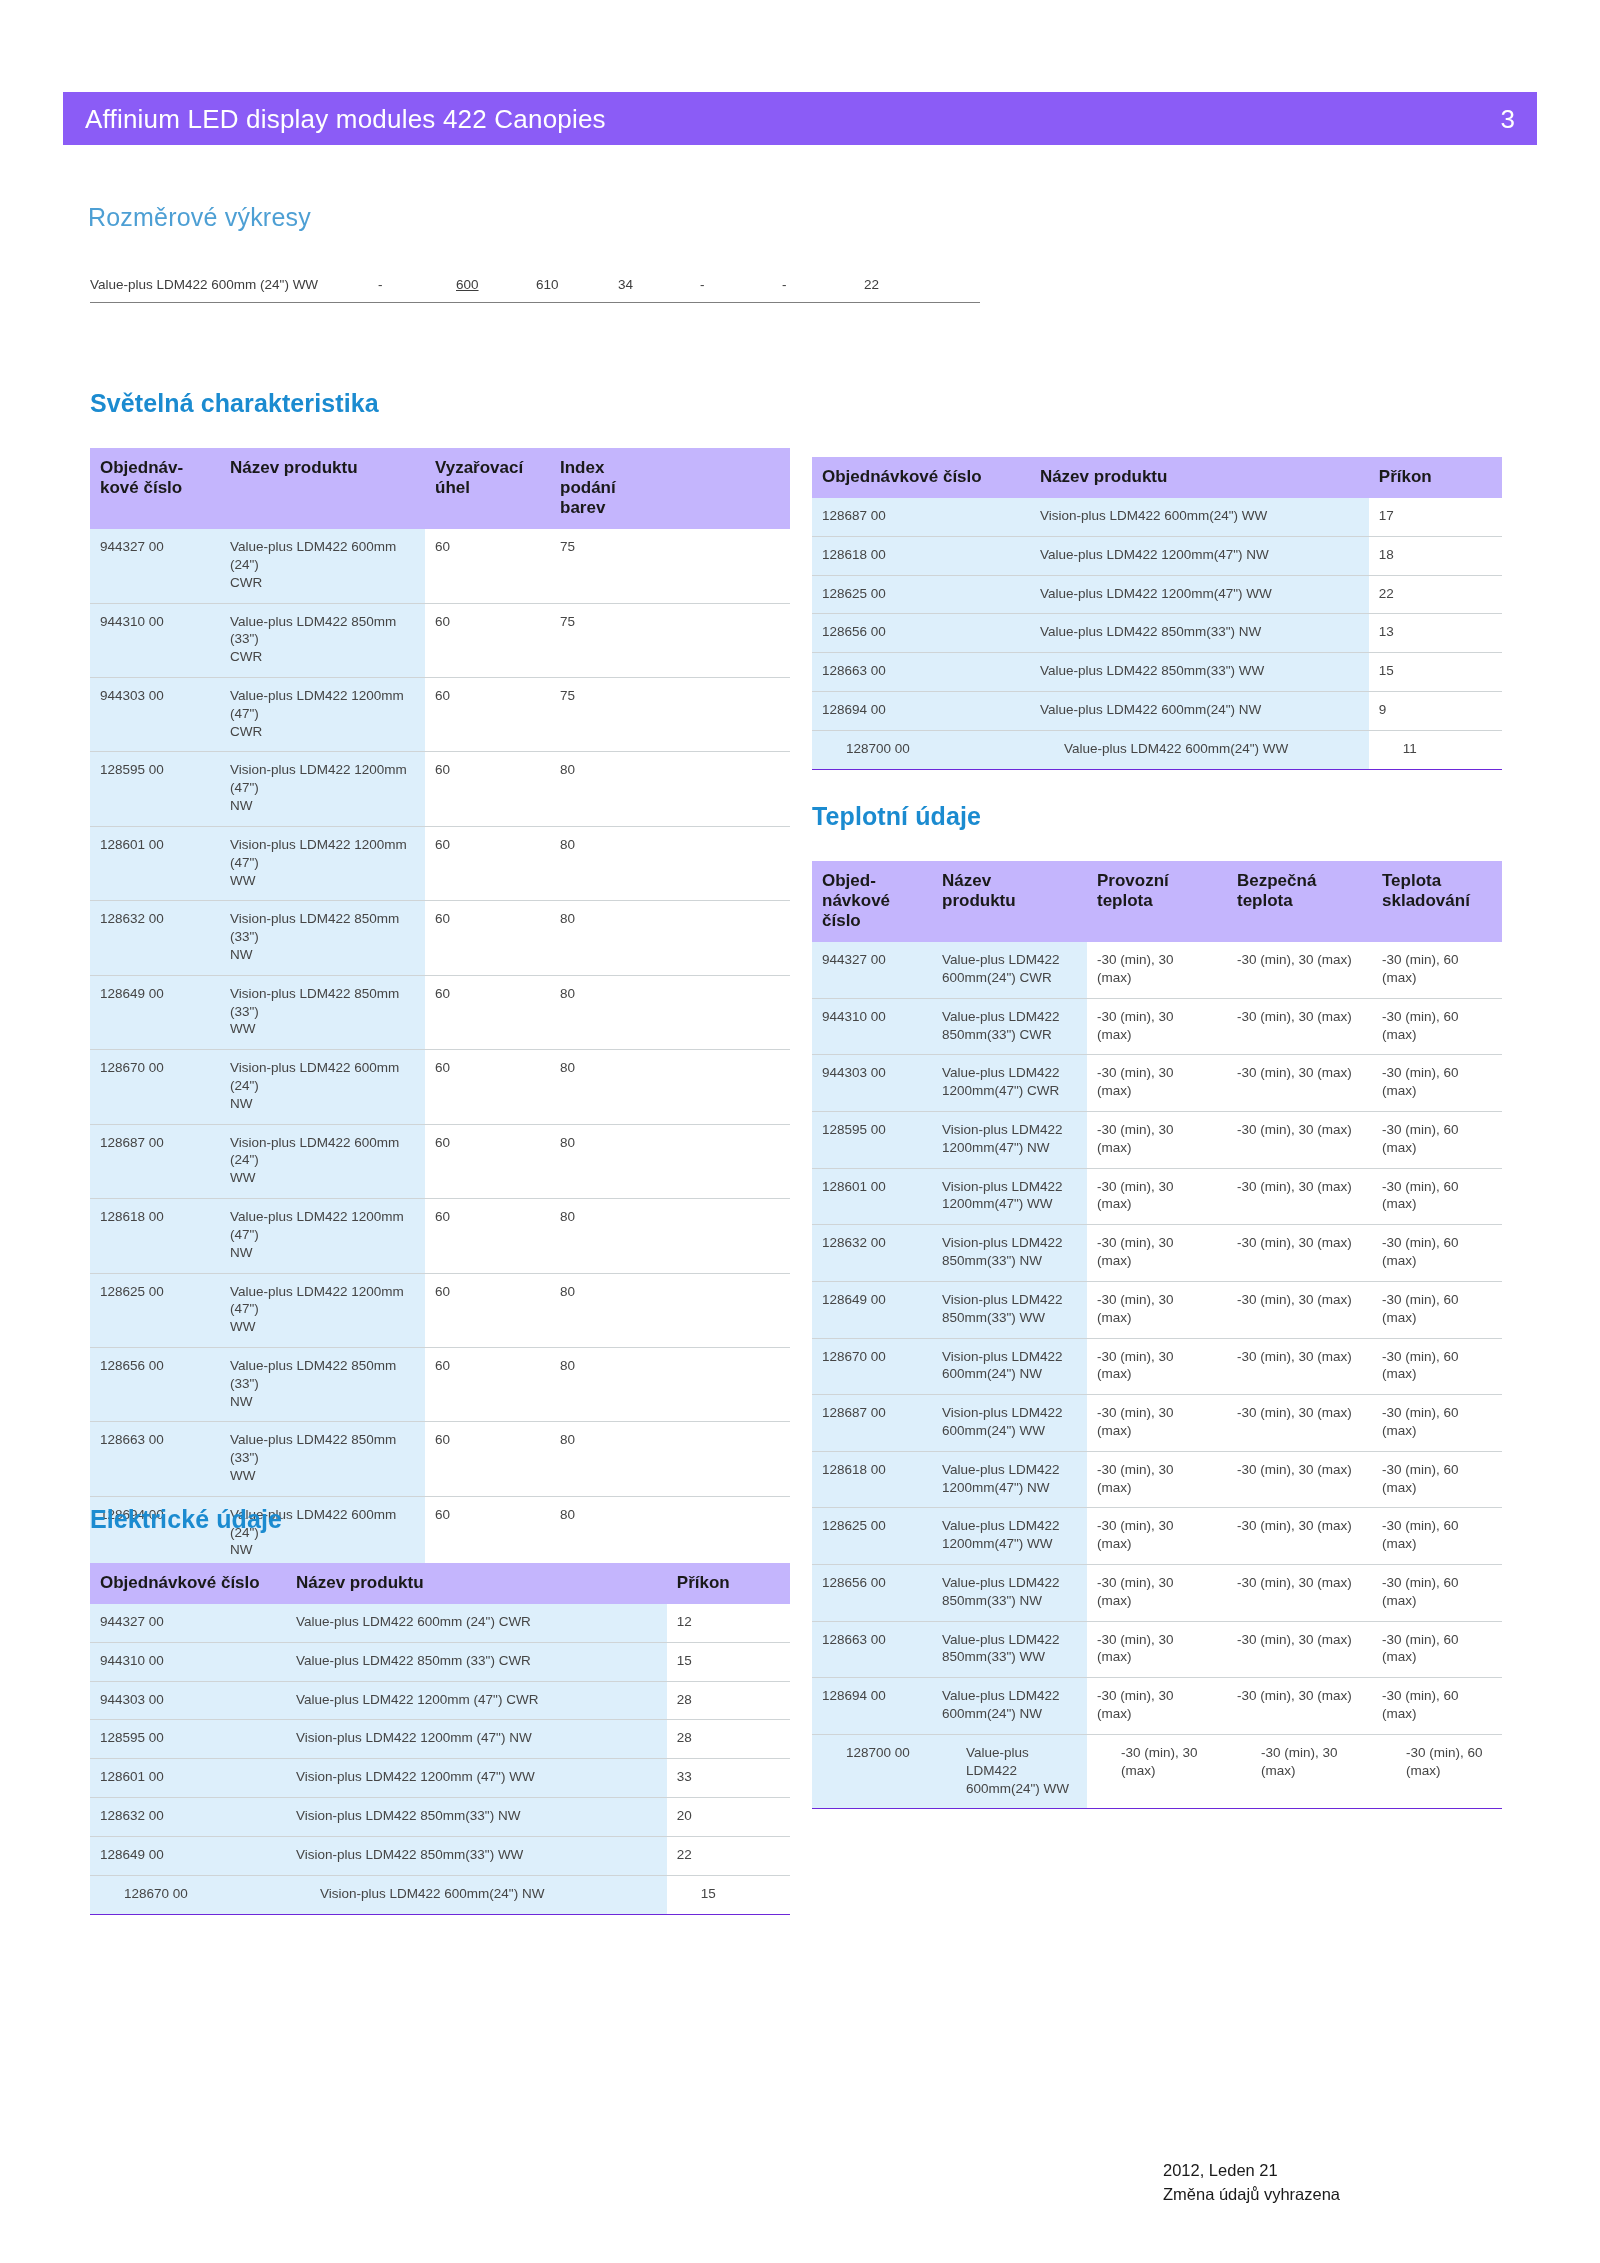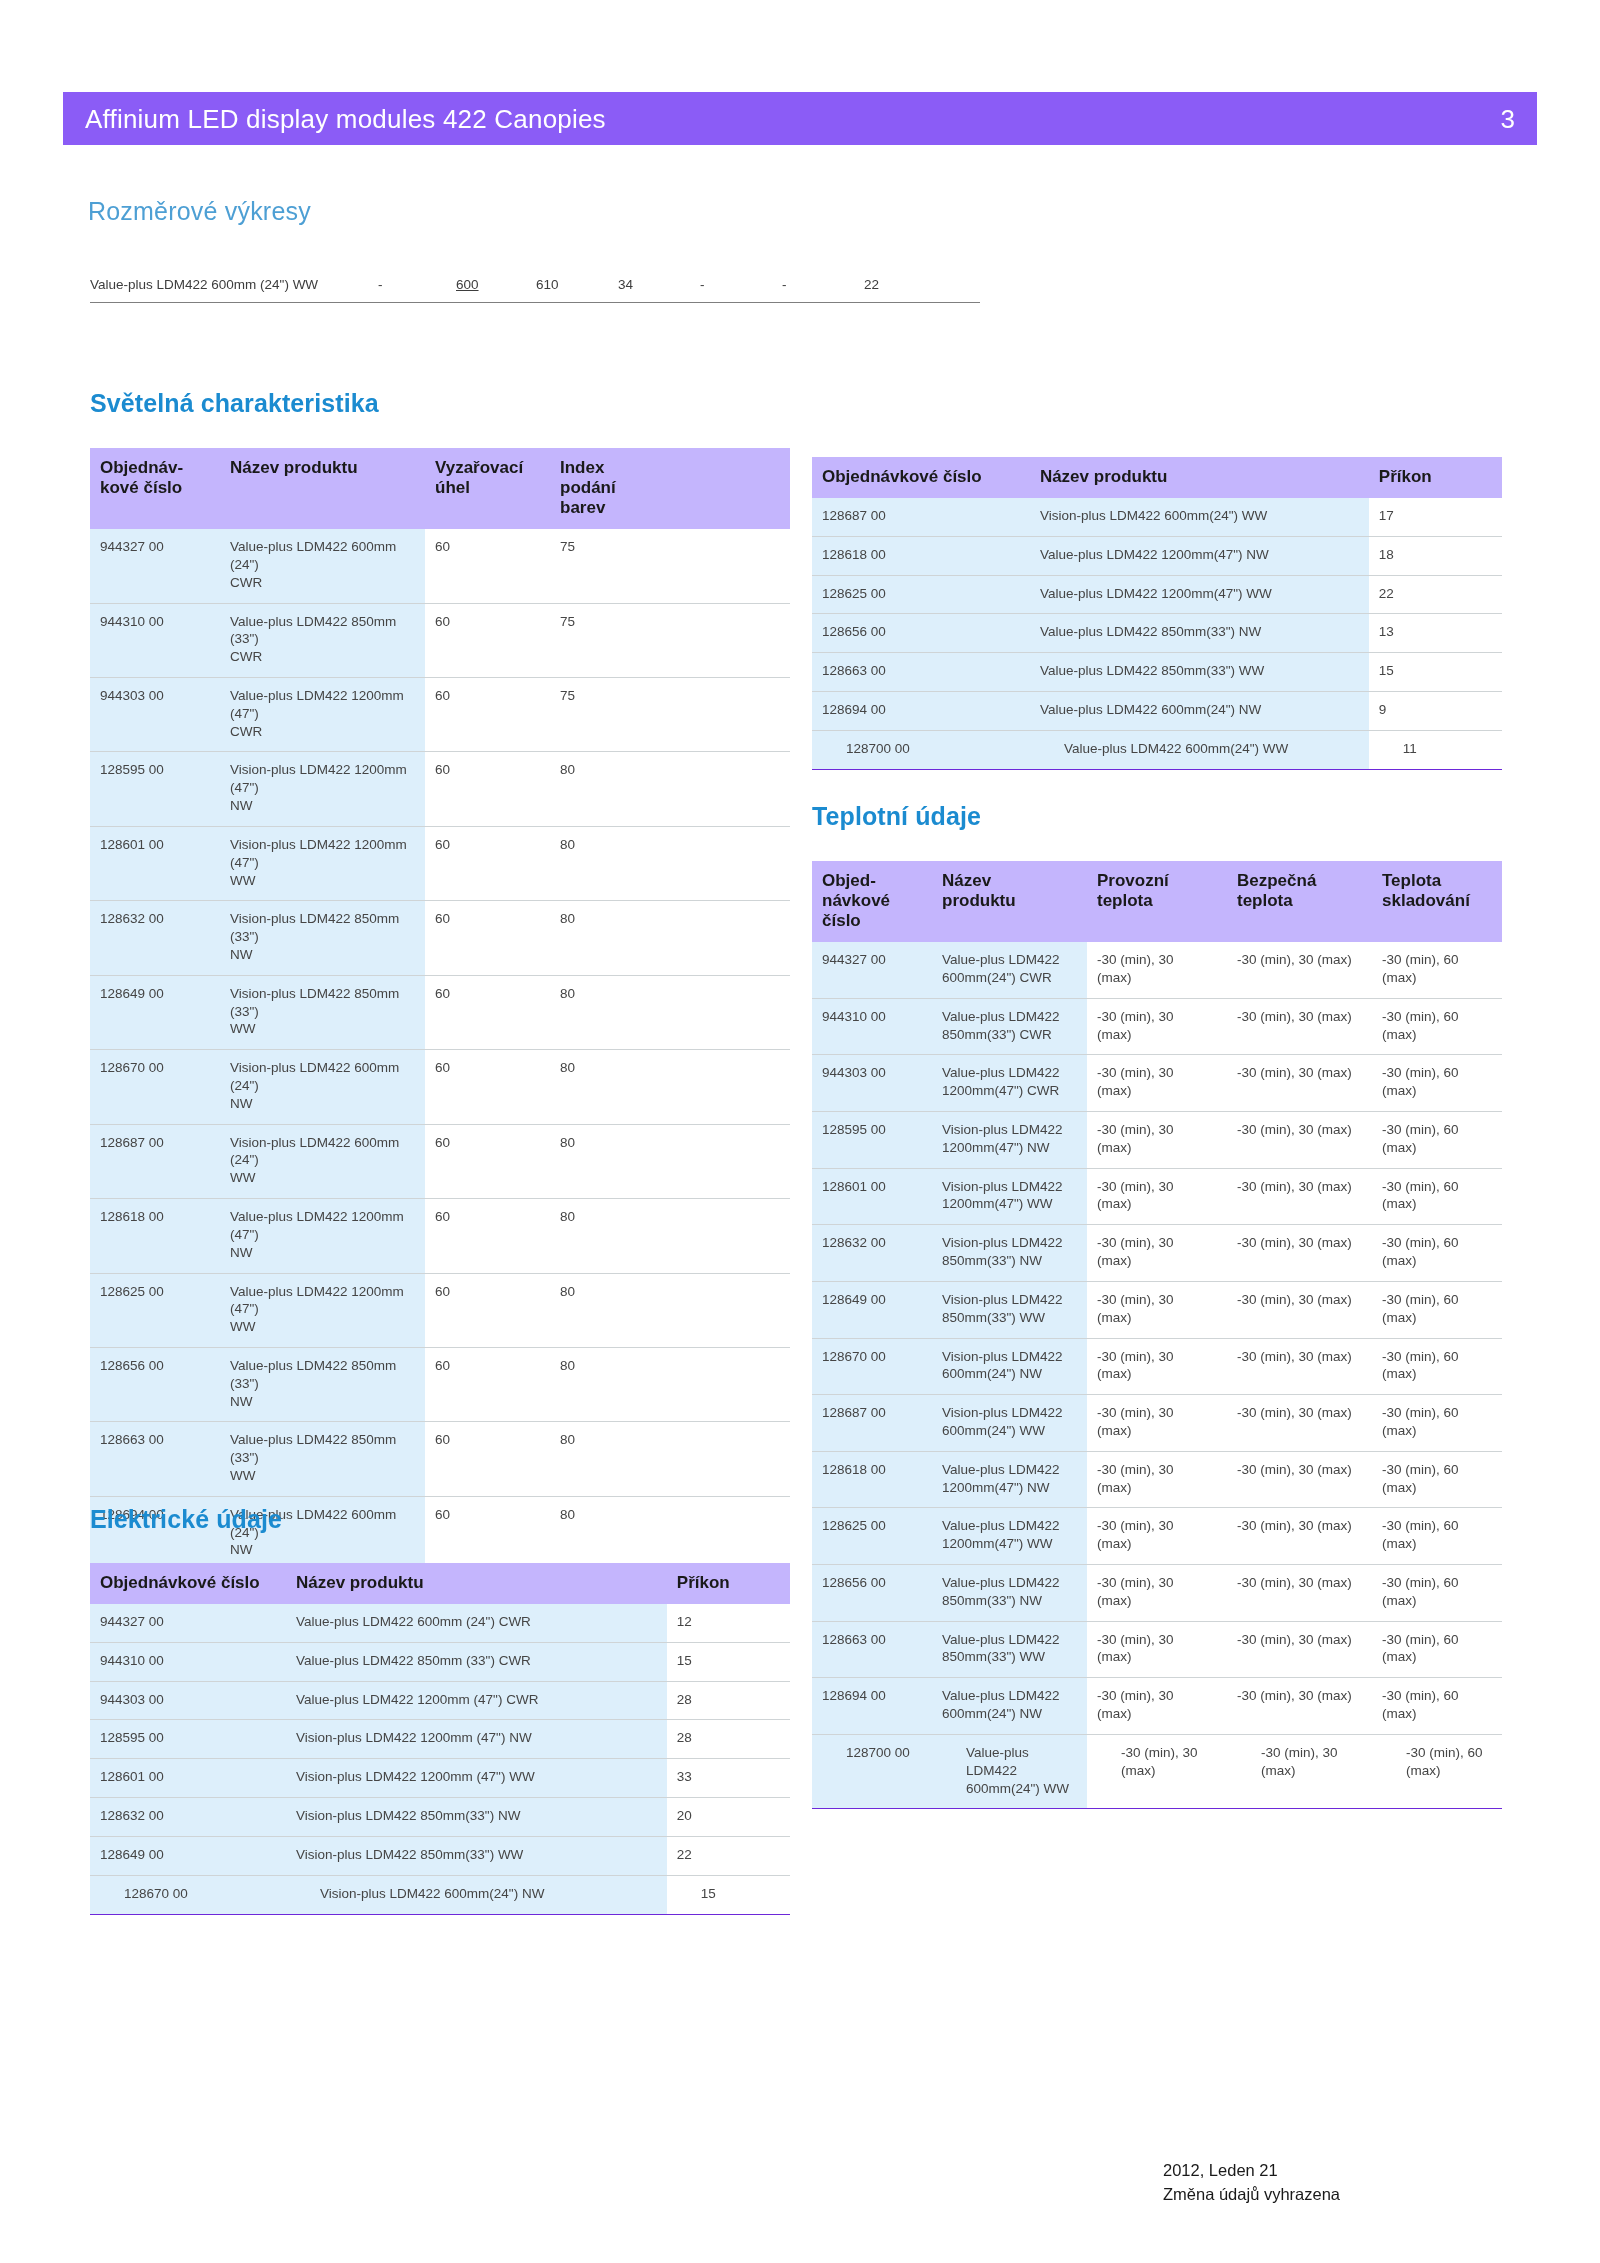--- a/index.html
+++ b/index.html
@@ -48,21 +48,21 @@
     color: #ffffff;
     font-size: 26px;
     font-weight: 400;
     line-height: 1;
   }
 
   
   .subtitle-light {
     position: absolute;
     left: 88px;
-    top: 197px;
+    top: 203px;
     font-size: 25px;
     color: #4d9fd4;
     font-weight: 400;
     letter-spacing: 0.2px;
   }
 
   
   .dim-row {
     position: absolute;
     left: 90px;

